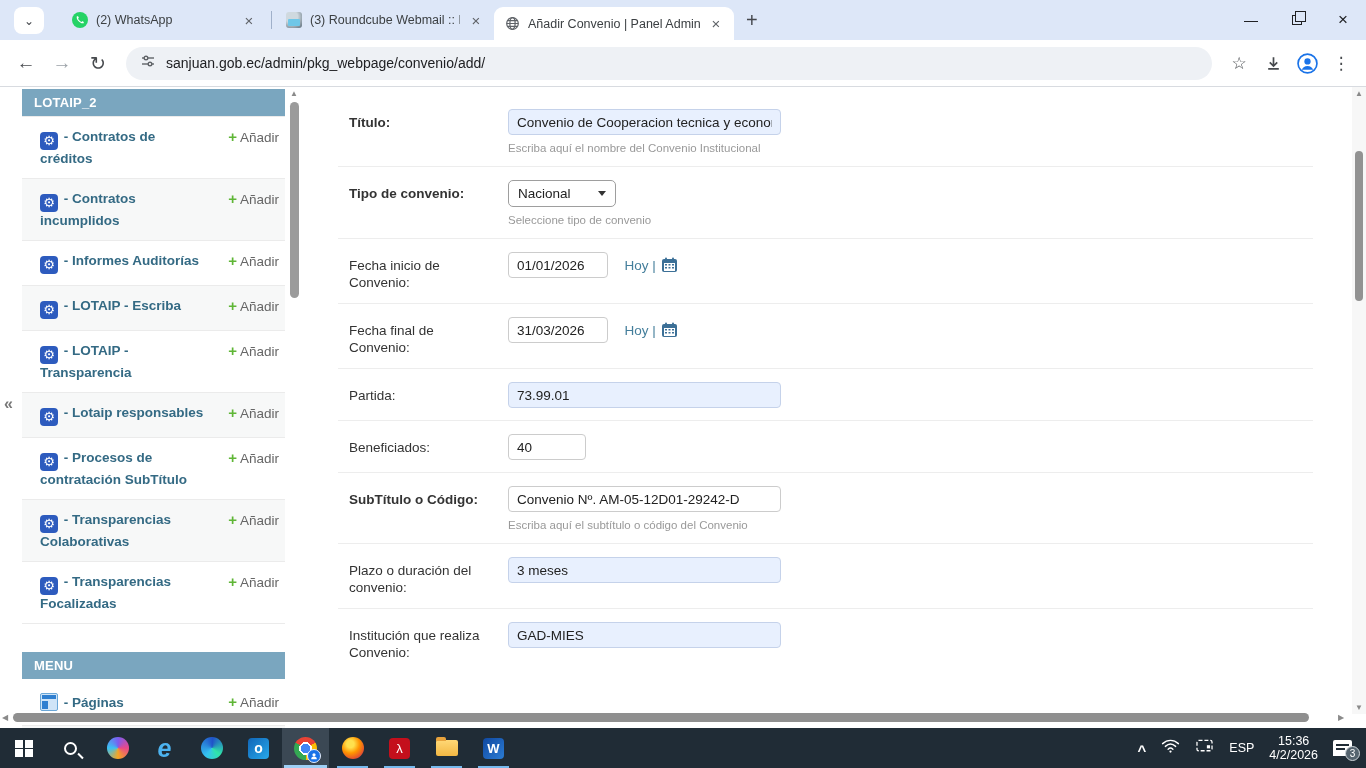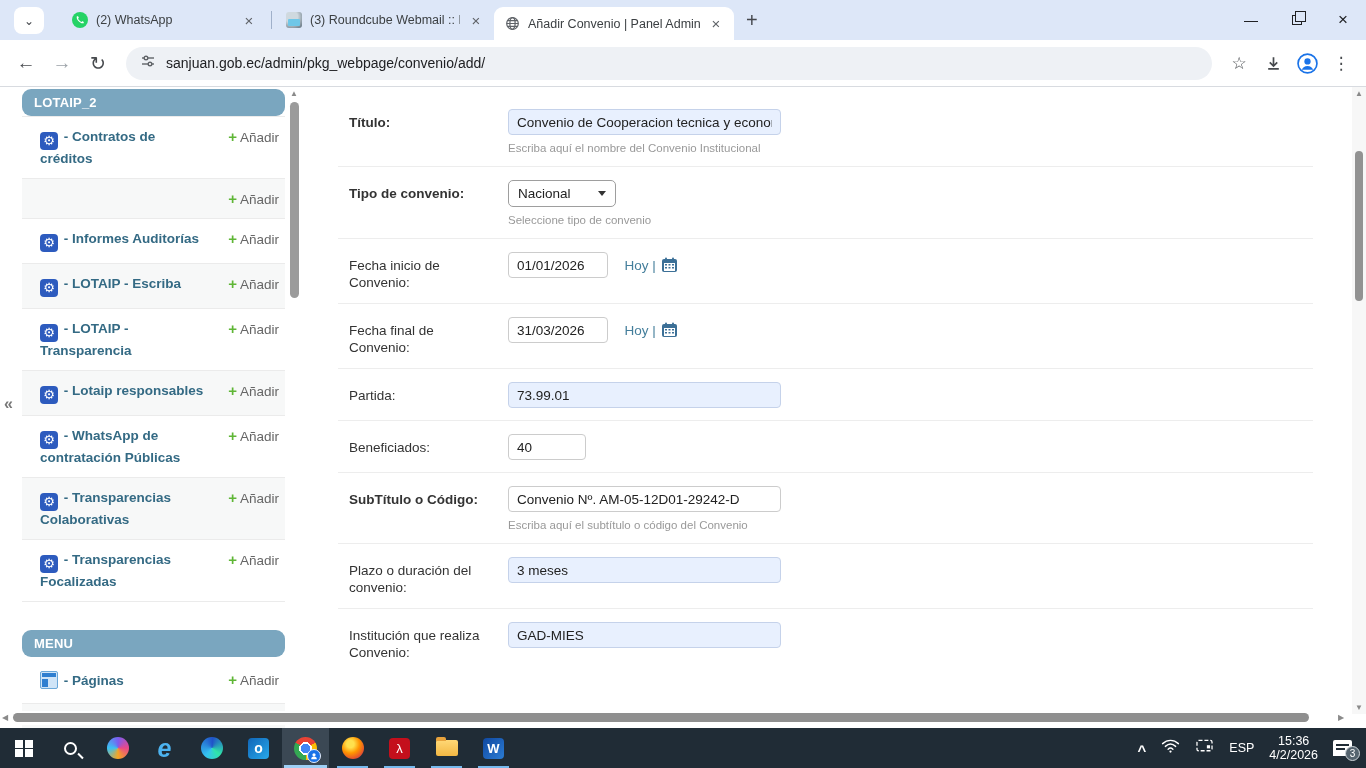--- a/index.html
+++ b/index.html
@@ -44,21 +44,21 @@
   .url { font-size:14px; color:#202124; }
   .toolicon { width:34px; height:34px; display:flex; align-items:center; justify-content:center;
     font-size:17px; color:#474a4e; }
 
   
   .content { position:relative; height:641px; background:#fff; overflow:hidden; }
   .collapse { position:absolute; left:4px; top:308px; color:#777; font-size:16px; font-weight:bold; }
 
   .sidebar { position:absolute; left:22px; top:2px; width:263px; }
   .side-header { background:#7aa6bf; color:#fff; font-size:13px; font-weight:bold;
-    padding:6px 12px; letter-spacing:.2px;border-radius:9px; }
+    padding:6px 12px; letter-spacing:.2px; }
   .srow { display:flex; padding:11px 6px 11px 18px; border-top:1px solid #ebebeb; background:#fff; }
   .srow.alt { background:#f7f8f8; }
   .srow-text { width:168px; font-size:13.5px; font-weight:bold; color:#346a84; line-height:17px; }
   .gear { display:inline-block; width:18px; height:18px; background:#2d5bbe; border-radius:4px;
     color:#fff; font-size:13px; line-height:18px; text-align:center; vertical-align:-4px; margin-right:2px; }
   .pagicon { display:inline-block; width:18px; height:18px; background:#cfe4f7; border:1px solid #6aa7d8;
     border-radius:2px; vertical-align:-4px; margin-right:2px; position:relative; }
   .pagicon::before { content:""; position:absolute; left:1px; top:1px; right:1px; height:4px; background:#2f7fd0; }
   .pagicon::after { content:""; position:absolute; left:1px; top:7px; width:6px; bottom:1px; background:#2f7fd0; }
   .addlink { margin-left:auto; font-size:13.5px; color:#666; white-space:nowrap; }
@@ -224,40 +224,41 @@
     <span class="collapse">«</span>
 
     <div class="sidebar">
       <div class="side-header">LOTAIP_2</div>
 
       <div class="srow">
         <div class="srow-text"><span class="gear">⚙</span> <span>- Contratos de créditos</span></div>
         <span class="addlink"><span class="plus">+</span> <span>Añadir</span></span>
       </div>
       <div class="srow alt">
+        <div class="srow-text"><span class="gear">⚙</span> <span>- Contratos incumplidos</span></div>
         <span class="addlink"><span class="plus">+</span> <span>Añadir</span></span>
       </div>
       <div class="srow">
         <div class="srow-text"><span class="gear">⚙</span> <span>- Informes Auditorías</span></div>
         <span class="addlink"><span class="plus">+</span> <span>Añadir</span></span>
       </div>
       <div class="srow alt">
         <div class="srow-text"><span class="gear">⚙</span> <span>- LOTAIP - Escriba</span></div>
         <span class="addlink"><span class="plus">+</span> <span>Añadir</span></span>
       </div>
       <div class="srow">
         <div class="srow-text"><span class="gear">⚙</span> <span>- LOTAIP - Transparencia</span></div>
         <span class="addlink"><span class="plus">+</span> <span>Añadir</span></span>
       </div>
       <div class="srow alt">
         <div class="srow-text"><span class="gear">⚙</span> <span>- Lotaip responsables</span></div>
         <span class="addlink"><span class="plus">+</span> <span>Añadir</span></span>
       </div>
       <div class="srow">
-        <div class="srow-text"><span class="gear">⚙</span> <span>- WhatsApp de contratación Públicas</span></div>
+        <div class="srow-text"><span class="gear">⚙</span> <span>- Procesos de contratación SubTítulo</span></div>
         <span class="addlink"><span class="plus">+</span> <span>Añadir</span></span>
       </div>
       <div class="srow alt">
         <div class="srow-text"><span class="gear">⚙</span> <span>- Transparencias Colaborativas</span></div>
         <span class="addlink"><span class="plus">+</span> <span>Añadir</span></span>
       </div>
       <div class="srow">
         <div class="srow-text"><span class="gear">⚙</span> <span>- Transparencias Focalizadas</span></div>
         <span class="addlink"><span class="plus">+</span> <span>Añadir</span></span>
       </div>

